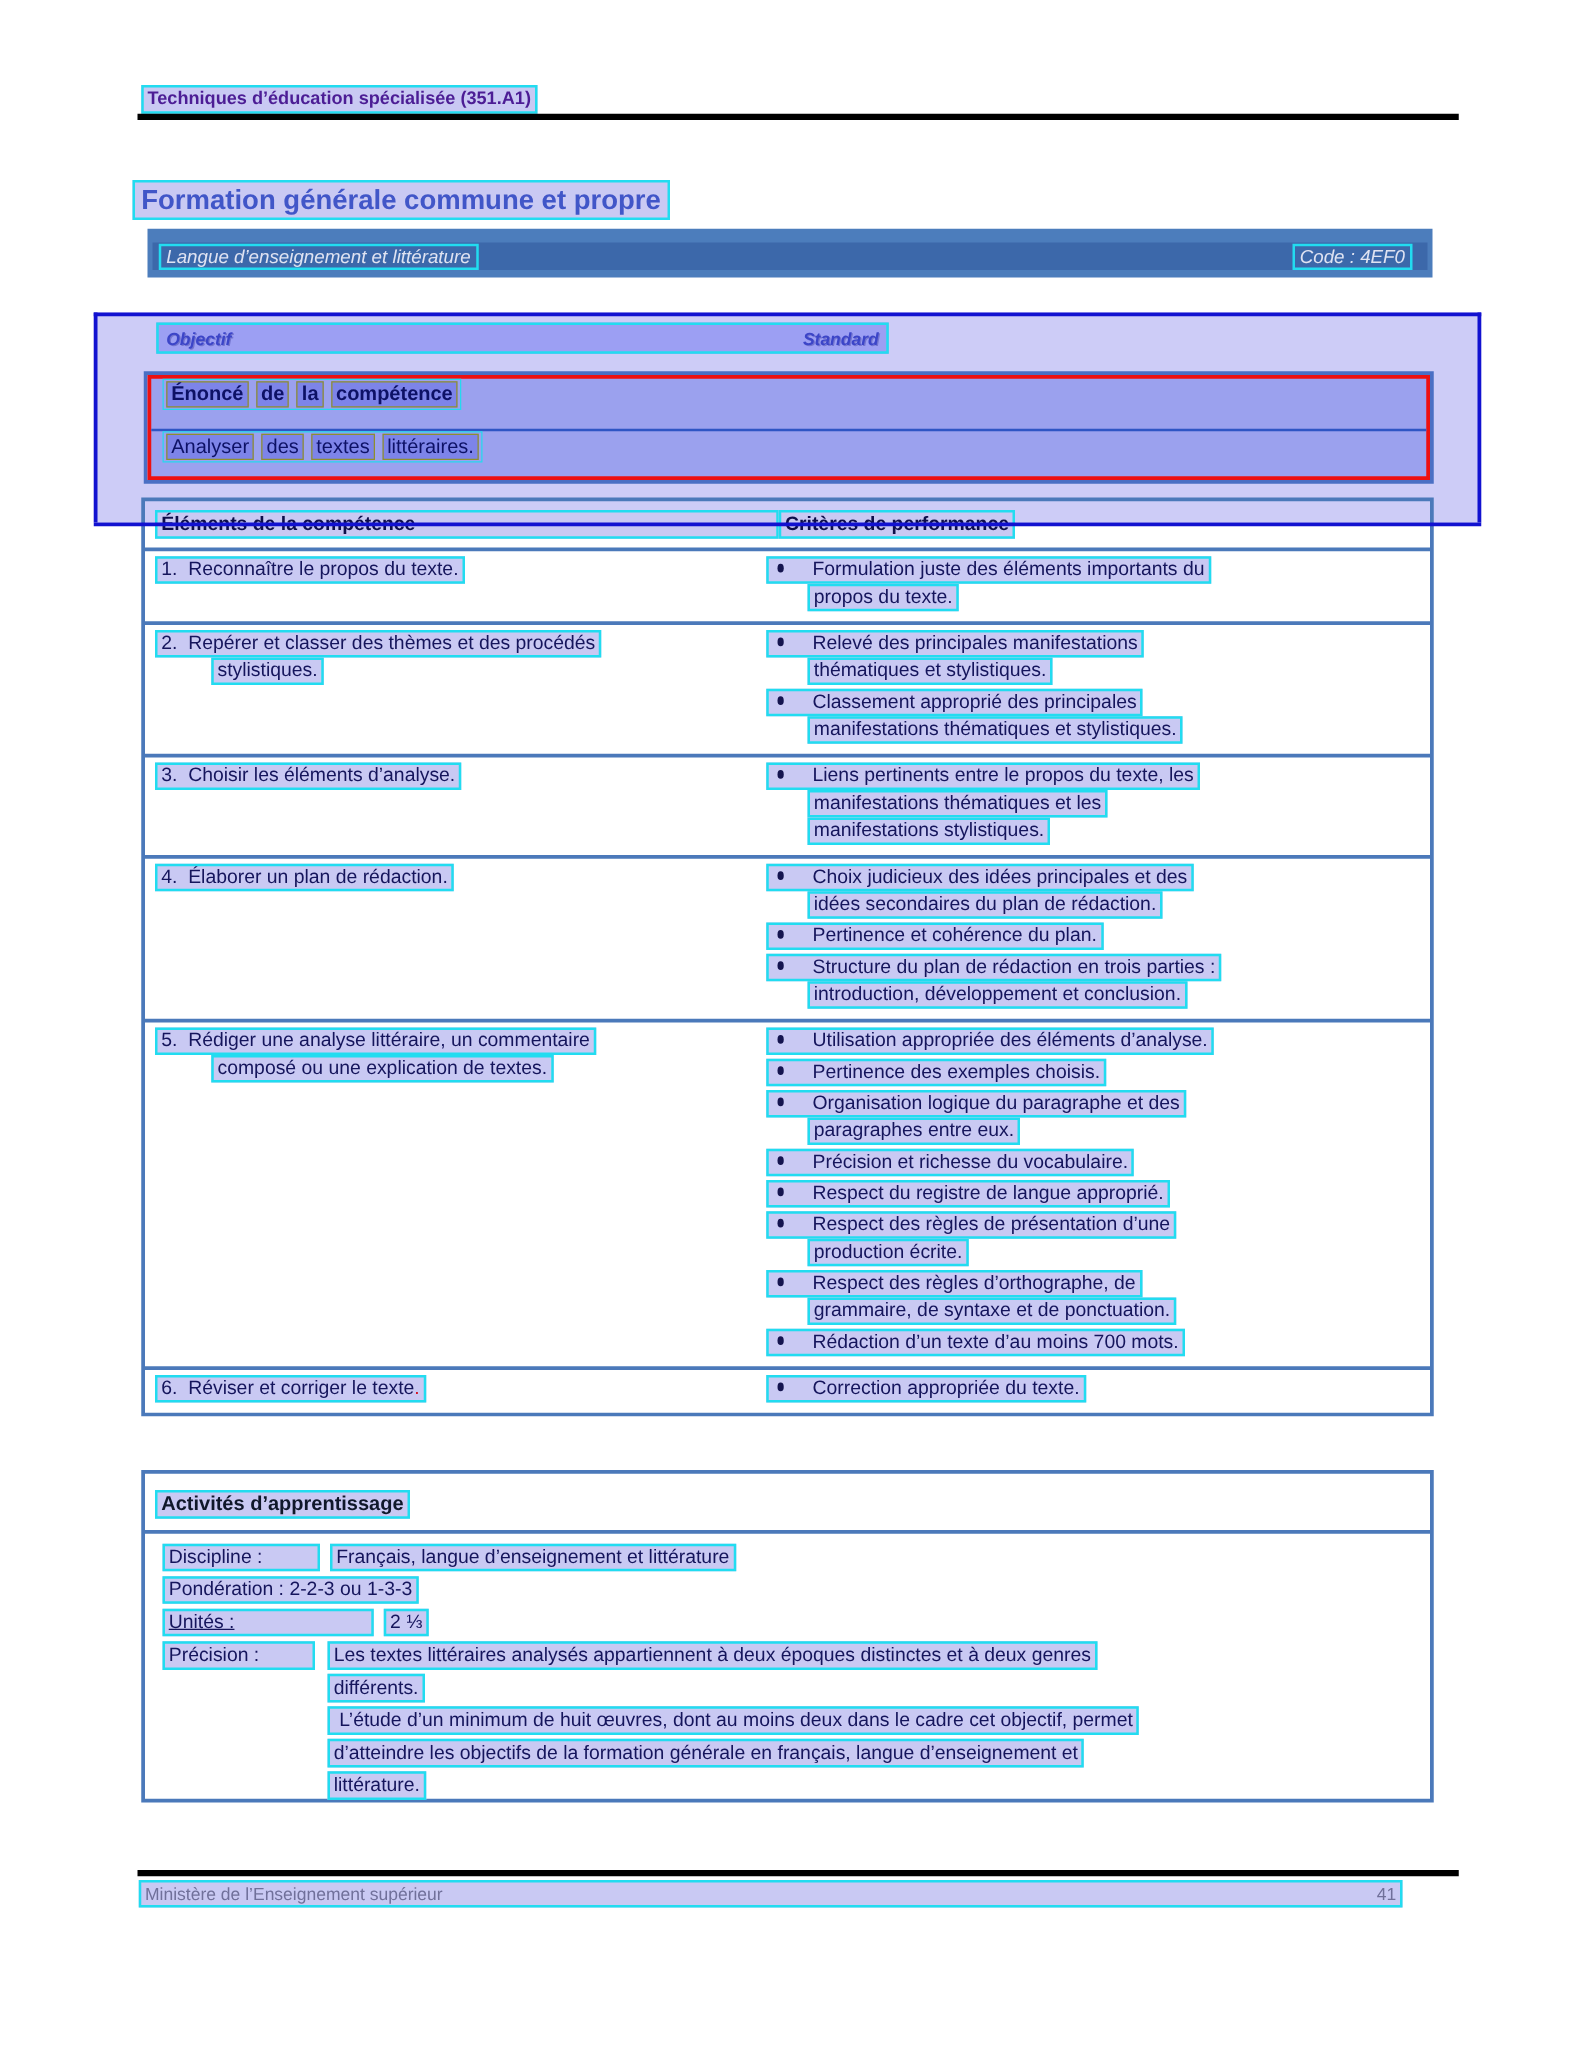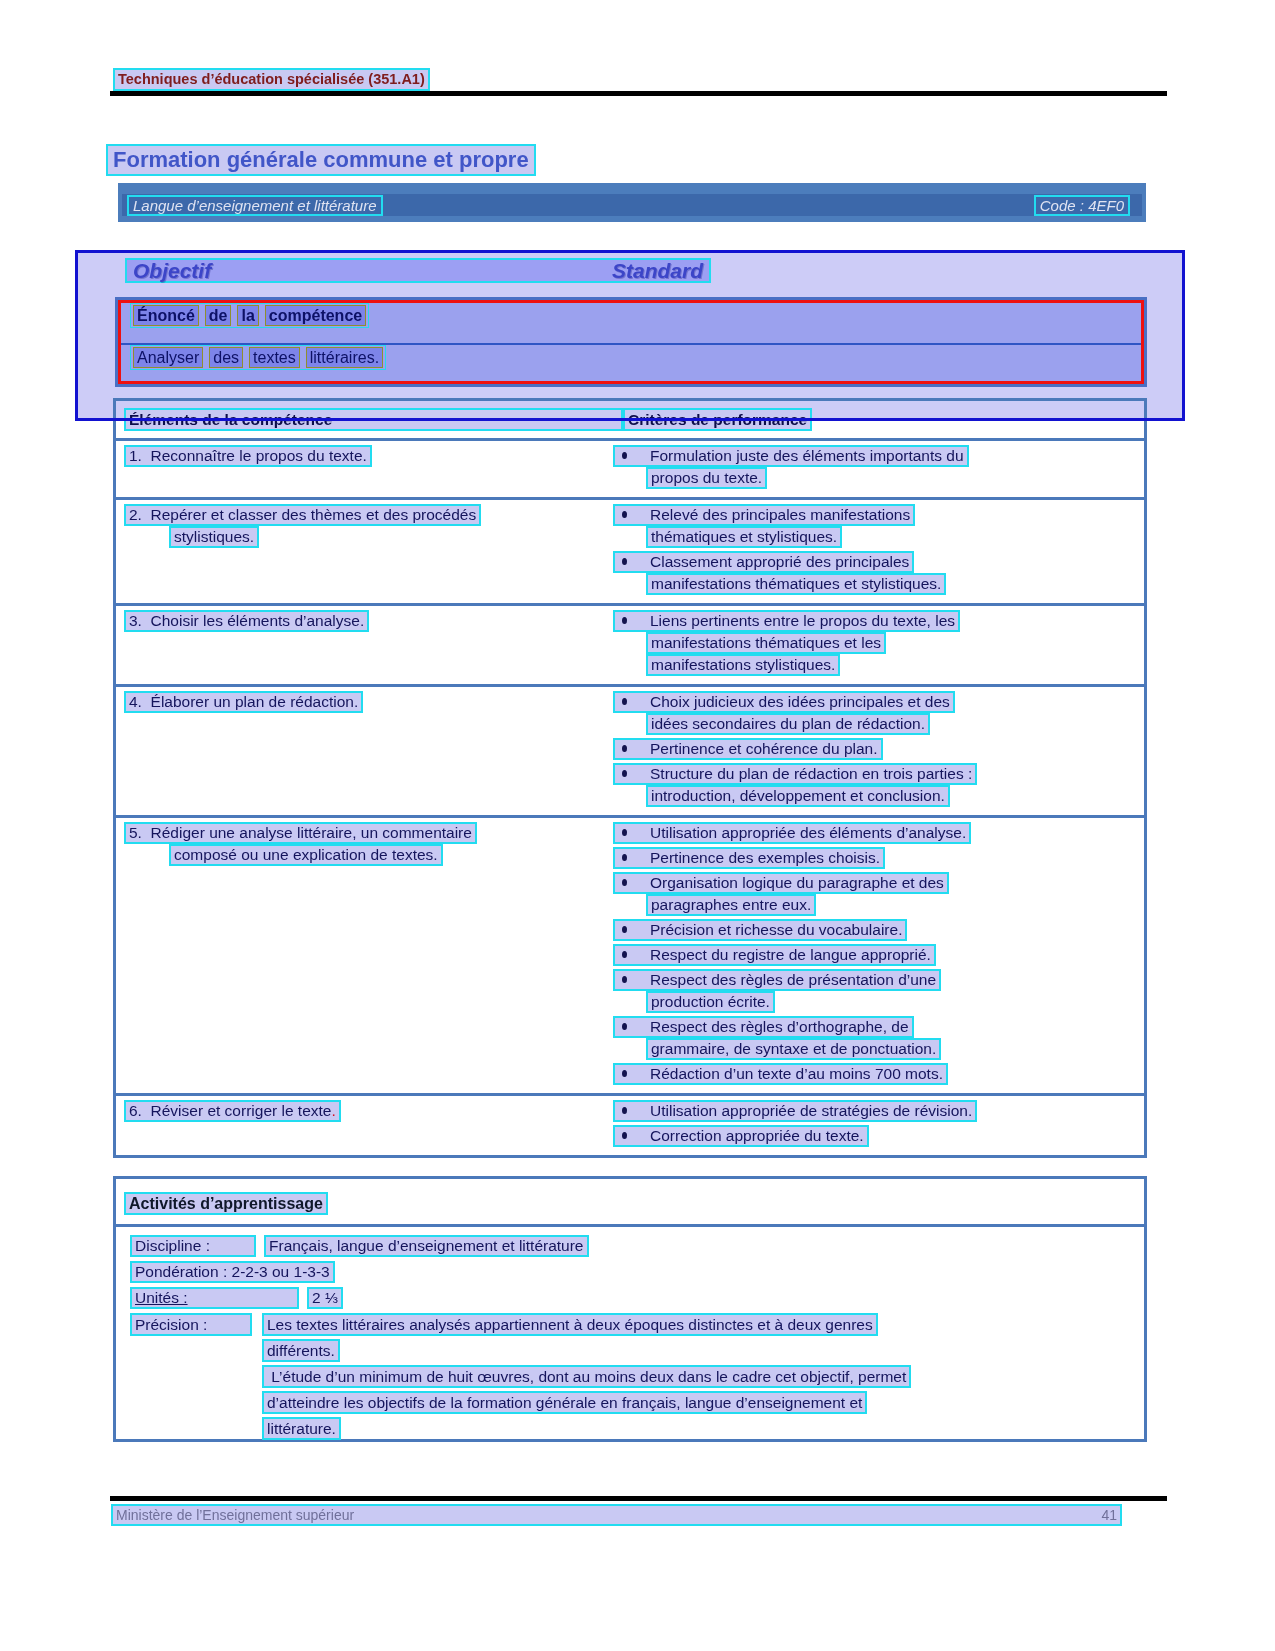--- a/index.html
+++ b/index.html
@@ -12,21 +12,21 @@
   .tl .hl{line-height:18px;}
   .ind-l{margin-left:45px;}
   .ind-b{margin-left:33px;}
   .bitem{margin-bottom:3px;}
   .dot{display:inline-block;width:5px;height:7px;border-radius:50%;background:#14144f;
        margin:0 23px 2px 4px;vertical-align:middle;}
   .red{color:#d40f1e;}
 
   
   .doc-header{position:absolute;left:113px;top:68px;}
-  .doc-header .hl{font-weight:bold;font-size:14.5px;color:#7f1d1d;}
+  .doc-header .hl{font-weight:bold;font-size:14.5px;color:#4c1d95;}
   .rule{position:absolute;left:110px;width:1057px;height:5px;background:#000000;}
   .rule-top{top:91px;}
   .rule-bottom{top:1496px;}
   .doc-footer{position:absolute;left:111px;top:1504px;width:1011px;}
   .doc-footer .hl{display:flex;justify-content:space-between;width:100%;box-sizing:border-box;
                   font-size:14px;color:#70709a;line-height:18px;}
 
   
   .page-title{position:absolute;left:106px;top:144px;}
   .page-title .hl{font-size:22px;font-weight:bold;color:#4156c8;line-height:26px;padding:1px 5px;}
@@ -42,21 +42,21 @@
 
   
   .overlay{position:absolute;left:75px;top:250px;width:1110px;height:168px;background:#cdccf7;
            border:3px solid #1212d0;border-bottom:none;box-sizing:border-box;z-index:0;}
   .overlay-bottom-line{position:absolute;left:75px;top:418px;width:1110px;height:3px;
            background:#1212d0;z-index:4;}
 
   .objectif-bar{position:absolute;left:125px;top:258px;width:586px;height:25px;background:#9c9ff3;
            border:2px solid #22dcf0;box-sizing:border-box;display:flex;align-items:center;
            justify-content:space-between;z-index:2;padding:0 6px;}
-  .objectif-bar span{font-size:21px;font-weight:bold;font-style:italic;color:#3c45c8;
+  .objectif-bar span{font-size:14px;font-weight:bold;font-style:italic;color:#3c45c8;
            text-shadow:1px 1px 0 rgba(40,40,140,0.35);}
 
   
   .enonce{position:absolute;left:115px;top:297px;width:1032px;border:3px solid #4a6fc4;
           box-sizing:border-box;z-index:2;}
   .enonce-inner{border:3px solid #ee1010;background:#9ba1ee;}
   .enonce-row{height:40px;display:flex;align-items:flex-start;padding-left:9px;}
   .enonce-row.second{border-top:2px solid #2f55c4;height:36px;}
   .wline{display:inline-flex;gap:6px;border:1px solid #25d9ee;padding:1px 2px;}
   .word{display:inline-block;background:#7d84e9;border:1px solid #8f8f2e;padding:0 3px;
@@ -243,23 +243,20 @@
         </div>
       </div>
     </div>
 
     <div class="trow">
       <div class="lcell">
         <div class="tl"><span class="hl"><span>6.&nbsp;&nbsp;Réviser et corriger le texte</span><span class="red">.</span></span></div>
       </div>
       <div class="rcell">
         <div class="bitem">
-          <div class="tl"><span class="hl"><i class="dot"></i><span>Utilisation appropriée de stratégies de révision.</span></span></div>
-        </div>
-        <div class="bitem">
           <div class="tl"><span class="hl"><i class="dot"></i><span>Correction appropriée du texte.</span></span></div>
         </div>
       </div>
     </div>
   </div>
 
   <div class="activities">
     <div class="act-title">
       <span class="hl">Activités d’apprentissage</span>
     </div>

